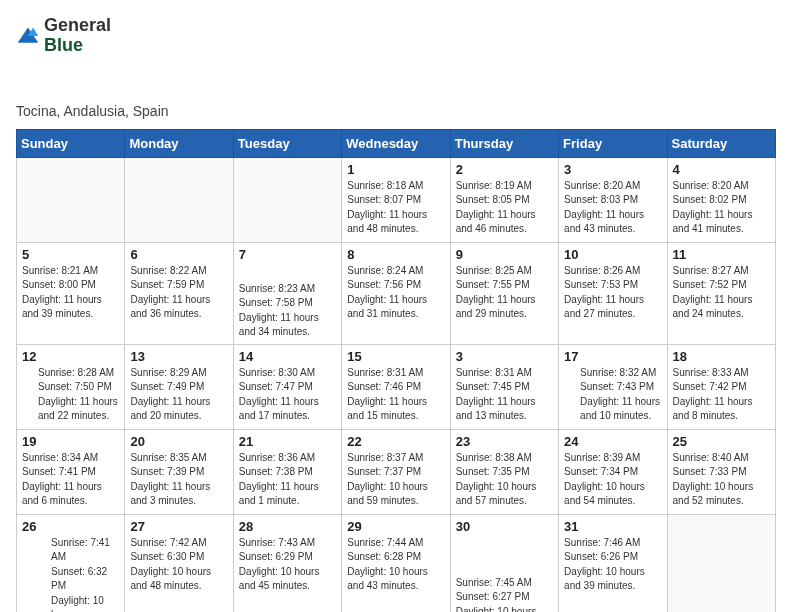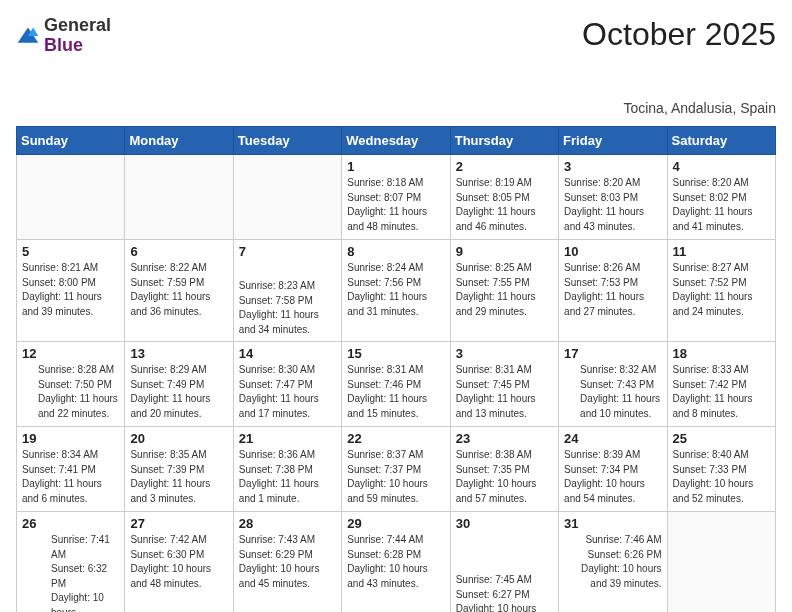--- a/index.html
+++ b/index.html
@@ -15,33 +15,34 @@
       height: 612px;
       padding: 16px;
       display: flex;
       flex-direction: column;
     }
     .header {
       display: flex;
       justify-content: space-between;
       align-items: flex-start;
       margin-bottom: 10px;
+      flex-direction: column;
     }
     .logo {
       display: flex;
       align-items: center;
       gap: 4px;
     }
     .logo-text {
       font-size: 18px;
       font-weight: bold;
       line-height: 1.1;
     }
     .logo-general { color: #333; }
-    .logo-blue { color: #701a75; }
+    .logo-blue { color: #14532d; }
     .logo-icon {
       width: 24px;
       height: 24px;
     }
     .title-block {
       text-align: right;
     }
     .month-title {
       font-size: 32px;
       font-weight: normal;
@@ -102,21 +103,20 @@
       <svg class="logo-icon" viewBox="0 0 28 28">
         <polygon points="14,4 26,22 2,22" fill="#1a6bbf"></polygon>
         <polygon points="20,4 26,14 14,14" fill="#3399ee"></polygon>
       </svg>
       <div class="logo-text">
         <span class="logo-general">General</span><br>
         <span class="logo-blue">Blue</span>
       </div>
     </div>
     <div class="title-block">
-      <div class="month-title">October 2025</div>
       <div class="location-title">Tocina, Andalusia, Spain</div>
     </div>
   </div>
 
   <table class="calendar">
     <thead>
       <tr>
         <th>Sunday</th>
         <th>Monday</th>
         <th>Tuesday</th>
@@ -344,21 +344,21 @@
           </td>
           <td>
             <span class="day-number">30</span>
             <div class="day-info" style="white-space: pre-line; margin-top: 42px;">Sunrise: 7:45 AM
 Sunset: 6:27 PM
 Daylight: 10 hours
 and 41 minutes.</div>
           </td>
           <td>
             <span class="day-number">31</span>
-            <div class="day-info" style="white-space: pre-line; text-align: right;">Sunrise: 7:46 AM
+            <div class="day-info" style="white-space: pre-line;">Sunrise: 7:46 AM
 Sunset: 6:26 PM
 Daylight: 10 hours
 and 39 minutes.</div>
           </td>
           <td class="empty"></td>
         </tr>
       </tbody>
   </table>
 </div>
 

